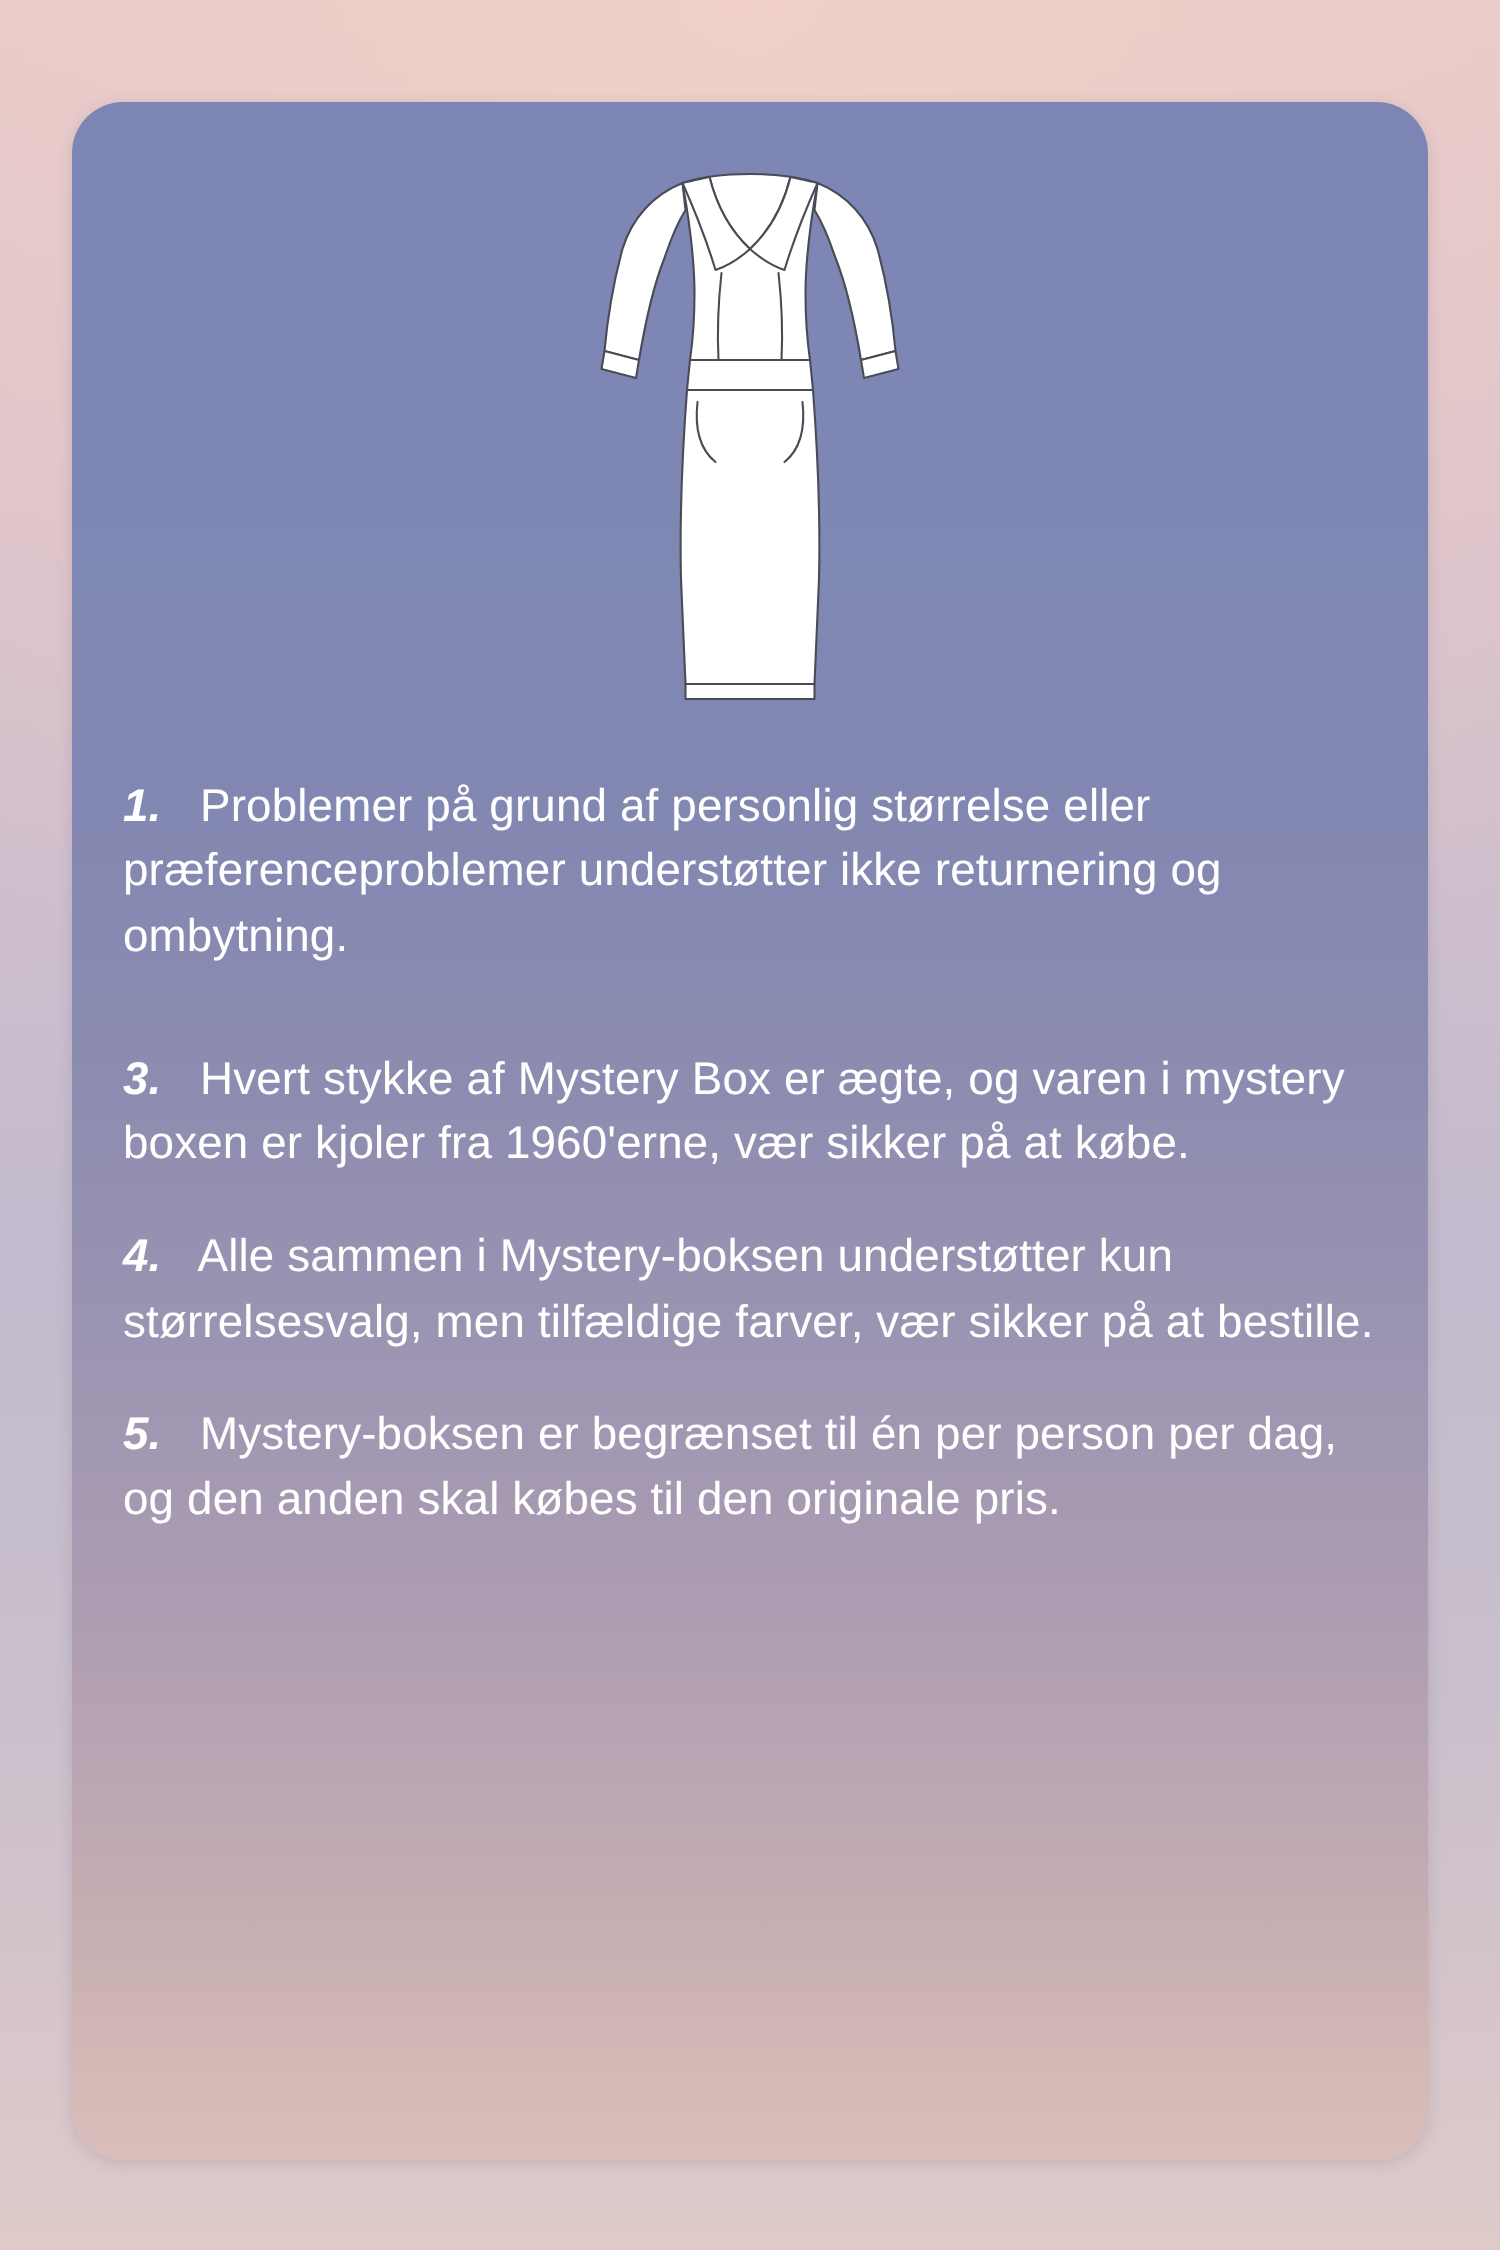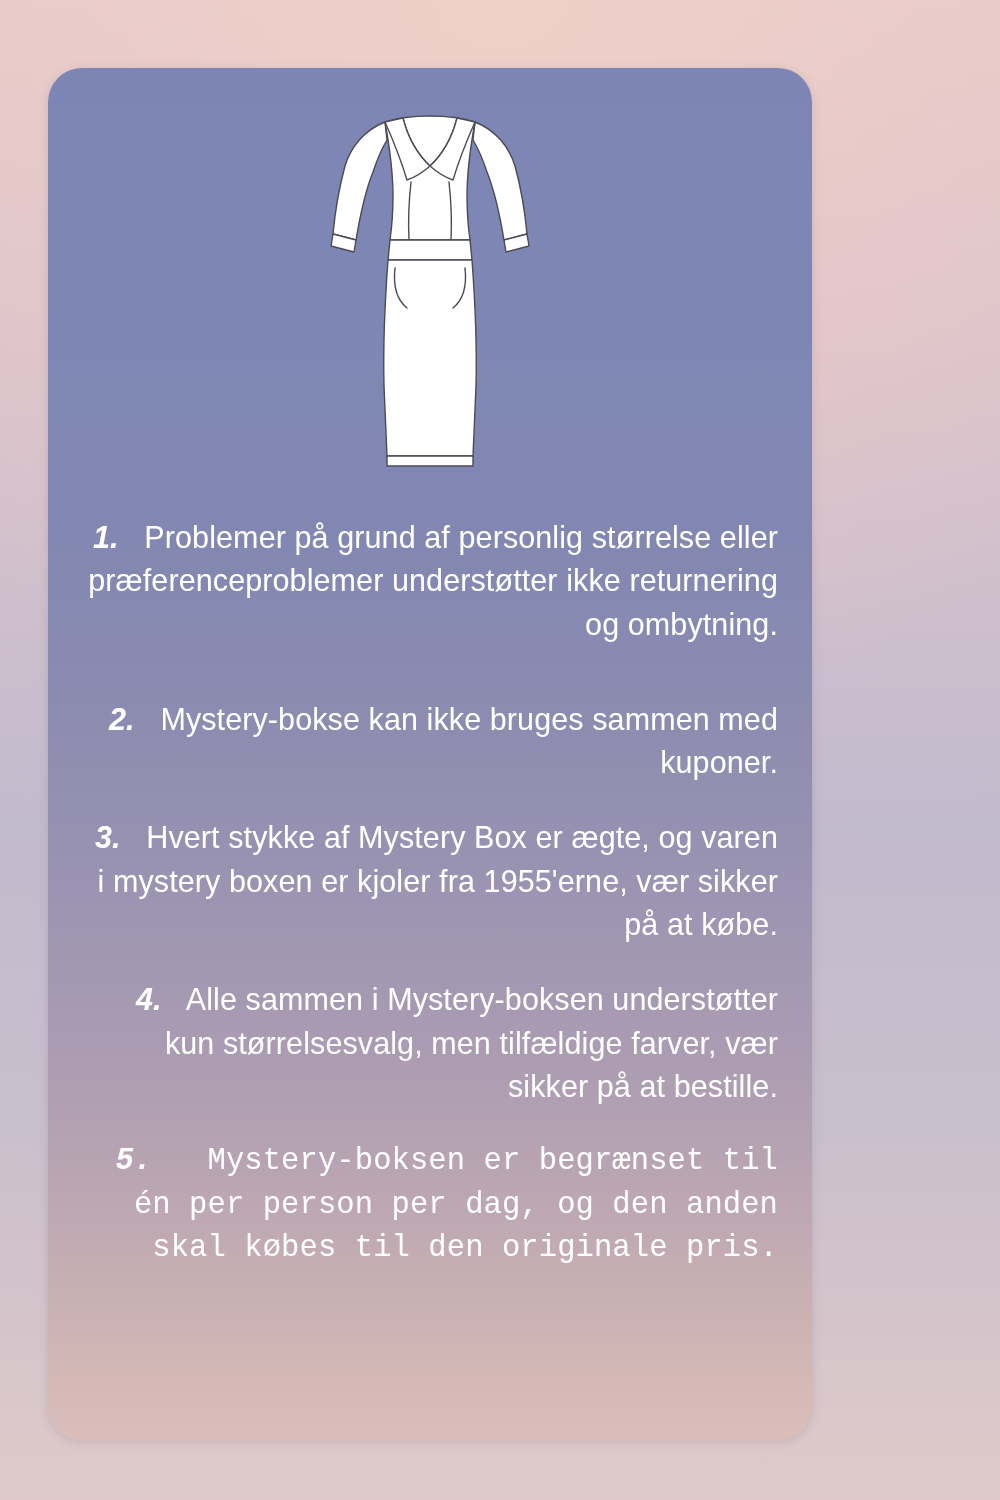--- a/index.html
+++ b/index.html
@@ -21,37 +21,36 @@
     inset: 0;
     background:
       radial-gradient(120% 70% at 50% 0%, rgba(240,208,200,0.95) 0%, rgba(233,200,200,0.6) 35%, rgba(200,190,210,0.15) 70%, rgba(190,185,210,0) 100%),
       linear-gradient(180deg, #ecd2ca 0%, #dcc4cb 25%, #c2bacd 55%, #c9bfcc 75%, #dfcac9 100%);
   }
 
   .card {
     position: absolute;
     left: 48px;
     top: 68px;
-    width: 764px;
+    width: 904px;
     height: 1372px;
     border-radius: 34px;
     background: linear-gradient(180deg,
         #7c85b4 0%,
         #7e87b4 18%,
         #8187b2 32%,
         #8b8bb0 46%,
         #9b94b2 60%,
         #ab9cb2 72%,
         #bba6b2 82%,
         #c9b0b2 90%,
         #d4b9b6 96%,
         #dabebb 100%);
     box-shadow: 0 2px 10px rgba(90,80,110,0.18);
     overflow: hidden;
-    text-align: right;
   }
 
   .illustration {
     position: absolute;
     left: 0;
     right: 0;
     top: 22px;
     height: 400px;
     display: flex;
     align-items: center;
@@ -72,21 +71,20 @@
     letter-spacing: 0.1px;
     margin: 0 0 32px 0;
     text-shadow: 0 0 1px rgba(255,255,255,0.12);
   }
 
   .term:nth-child(1) {
     margin-bottom: 52px;
   }
   .term:last-child {
     margin-bottom: 0;
-    font-family: Liberation Mono, monospace;
   }
 
   .num {
     font-style: italic;
     font-weight: bold;
     color: #ffffff;
   }
 </style>
 </head>
 <body>
@@ -127,28 +125,23 @@
     </svg>
   </div>
 
   <div class="terms">
     <p class="term">
       <span class="num">1.</span>
       <span>&nbsp;</span>
       <span>Problemer på grund af personlig størrelse eller præferenceproblemer understøtter ikke returnering og ombytning.</span>
     </p>
     <p class="term">
-      <span class="num">2.</span>
-      <span>&nbsp;</span>
-      <span>Mystery-bokse kan ikke bruges sammen med kuponer.</span>
-    </p>
-    <p class="term">
       <span class="num">3.</span>
       <span>&nbsp;</span>
-      <span>Hvert stykke af Mystery Box er ægte, og varen i mystery boxen er kjoler fra 1955'erne, vær sikker på at købe.</span>
+      <span>Hvert stykke af Mystery Box er ægte, og varen i mystery boxen er kjoler fra 1960'erne, vær sikker på at købe.</span>
     </p>
     <p class="term">
       <span class="num">4.</span>
       <span>&nbsp;</span>
       <span>Alle sammen i Mystery-boksen understøtter kun størrelsesvalg, men tilfældige farver, vær sikker på at bestille.</span>
     </p>
     <p class="term">
       <span class="num">5.</span>
       <span>&nbsp;</span>
       <span>Mystery-boksen er begrænset til én per person per dag, og den anden skal købes til den originale pris.</span>

